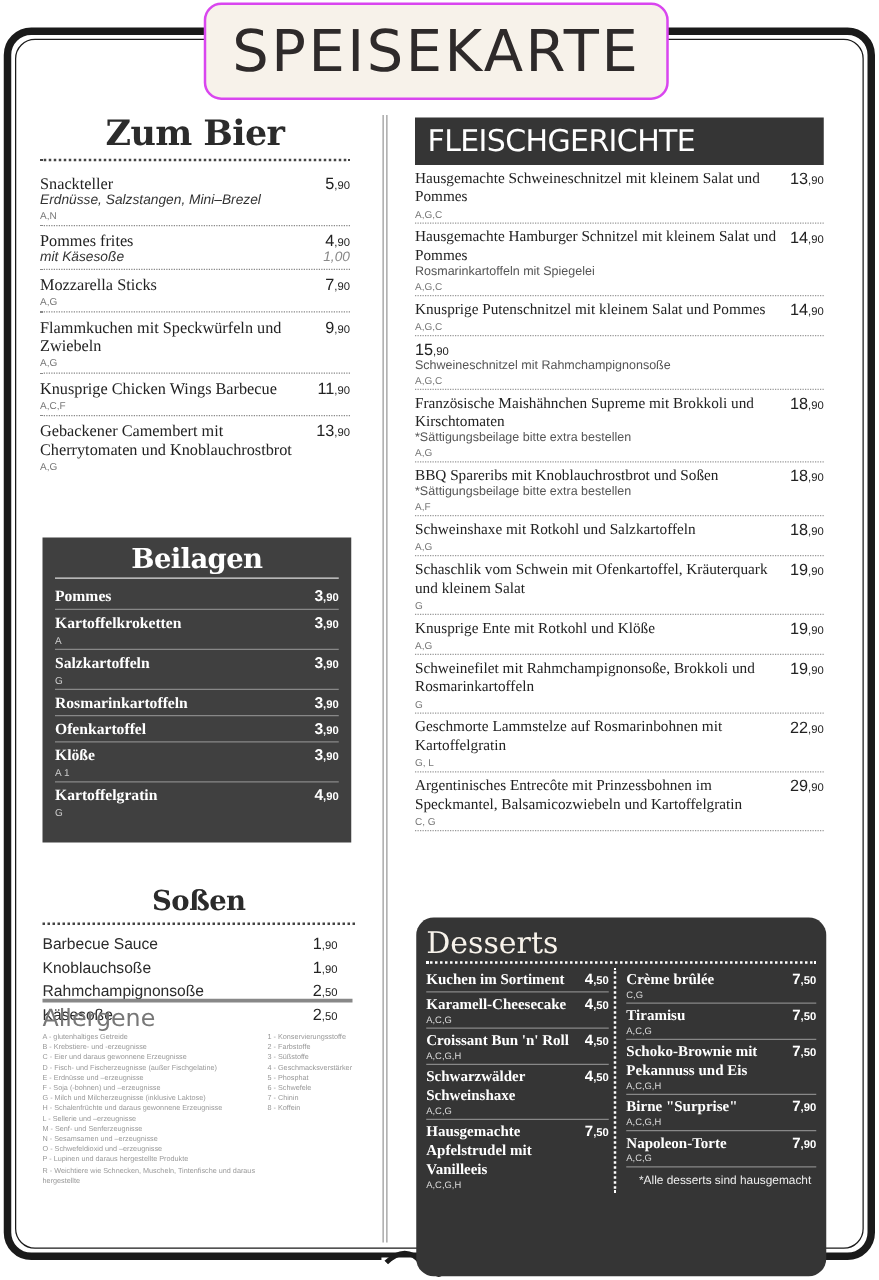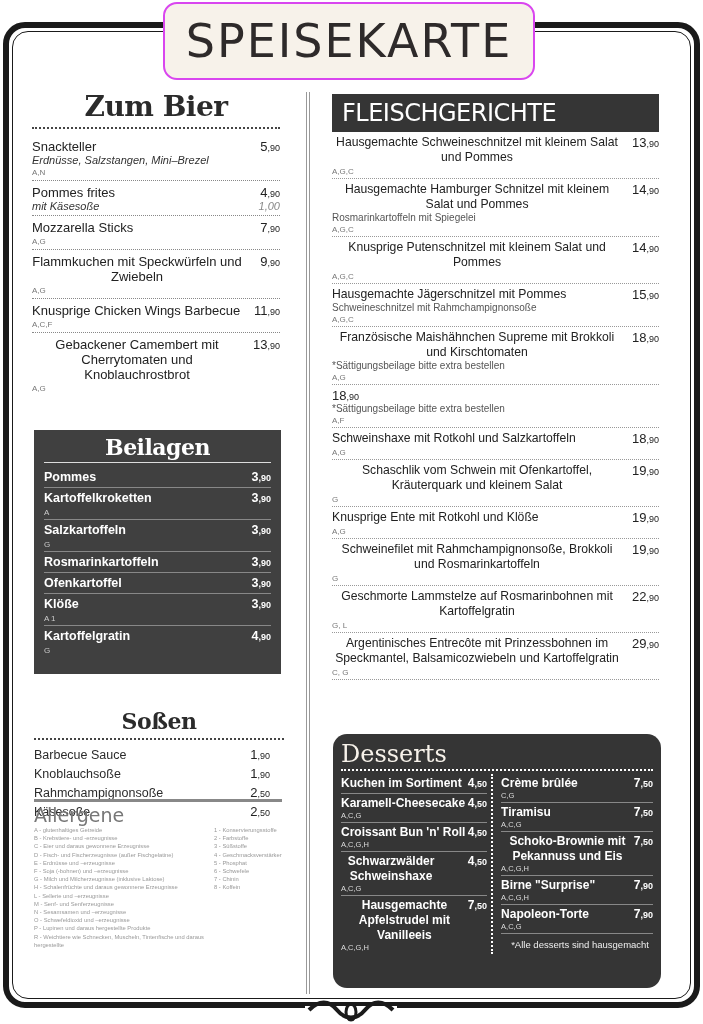--- a/index.html
+++ b/index.html
@@ -13,21 +13,21 @@
   .title-plaque span { font-family: "DejaVu Sans", sans-serif; font-size: 46px; letter-spacing: 2px; color: #2e2a2a; font-weight: normal; }
   .col-divider { position: absolute; left: 306px; top: 92px; width: 4px; height: 902px; border-left: 1px solid #999; border-right: 1px solid #999; }
   .bottom-ornament { position: absolute; left: 305px; top: 998px; width: 92px; height: 24px; }
 
   
   .left { position: absolute; left: 32px; top: 90px; width: 248px; }
   .sec-title-serif { font-family: "DejaVu Serif", serif; font-weight: bold; font-size: 28px; color: #2b2b2b; letter-spacing: -0.5px; text-align: center; }
   .dots { border-bottom: 2px dotted #444; margin: 4px 0 6px; }
   .item { border-bottom: 1px dotted #888; padding: 4px 0 3px; }
   .item-row { display: flex; justify-content: space-between; align-items: flex-start; }
-  .item-name { font-family: Liberation Sans, sans-serif; font-size: 13px; line-height: 15px; color: #222; max-width: 210px; font-stretch: condensed; text-align: center; }
+  .item-name { font-family: Liberation Serif, serif; font-size: 13px; line-height: 15px; color: #222; max-width: 210px; font-stretch: condensed; }
   .price { font-size: 13px; color: #222; white-space: nowrap; }
   .price small { font-size: 9px; }
   .desc-it { font-style: italic; font-size: 11px; color: #333; }
   .allergen { font-size: 8px; color: #777; margin-top: 2px; }
   .sub-price { font-style: italic; font-size: 11px; color: #888; }
 
   
   .beilagen { position: absolute; left: 34px; top: 430px; width: 247px; height: 244px; background: #404040; padding: 4px 10px 0; color: #fff; }
   .beilagen .sec-title-serif { color: #fff; font-size: 22px; }
   .beilagen .line { border-bottom: 1.5px solid #ddd; margin: 2px 0 4px; }
@@ -50,21 +50,21 @@
   .al-col.left-list { width: 172px; }
 
   
   .right { position: absolute; left: 332px; top: 94px; width: 327px; }
   .fleisch-title { background: #353535; color: #fff; height: 38px; padding-left: 10px; display: flex; align-items: center; font-family: "DejaVu Sans", sans-serif; font-size: 24px; letter-spacing: -0.5px; }
   .r-item { border-bottom: 1px dotted #999; padding: 3px 0 2px; }
   .r-item .item-name { max-width: 290px; font-size: 12.2px; line-height: 15px; }
   .r-item .desc { font-size: 10px; color: #555; }
 
   
-  .desserts { position: absolute; left: 333px; top: 734px; width: 328px; height: 254px; background: #353535; border-radius: 14px; padding: 6px 8px 0; color: #fff; }
+  .desserts { position: absolute; left: 333px; top: 734px; width: 328px; height: 287px; background: #353535; border-radius: 14px; padding: 6px 8px 0; color: #fff; }
   .desserts h2 { font-family: "DejaVu Serif", serif; font-size: 24px; color: #f7f2ea; font-weight: normal; }
   .desserts .dotline { border-bottom: 2px dotted #fff; margin: 1px 0 3px; }
   .d-cols { display: flex; }
   .d-col { width: 156px; }
   .d-col.l { padding-right: 4px; border-right: 2px dotted #fff; }
   .d-col.r { padding-left: 8px; width: 164px; }
   .d-item { border-bottom: 1px solid #888; padding: 2px 0 2px; }
   .d-item .item-name, .d-item .price { color: #fff; font-weight: bold; font-size: 12px; }
   .d-item .allergen { color: #ddd; font-size: 7.5px; margin-top: 0; }
   .d-note { font-size: 9.5px; color: #eee; margin-top: 5px; text-align: right; padding-right: 4px; }
@@ -269,38 +269,38 @@
   <div class="r-item">
       <div class="item-row">
         <span class="item-name">Knusprige Putenschnitzel  mit kleinem Salat und Pommes</span>
         <span class="price"><span>14</span><small>,<span>90</span></small></span>
       </div>
       <div class="allergen">A,G,C</div>
     </div>
 
   <div class="r-item">
       <div class="item-row">
-        <span class="item-name">Hausgemachte Jägerschnitzel mit Pommes</span>
         <span class="price"><span>15</span><small>,<span>90</span></small></span>
       </div>
       <div class="desc">Schweineschnitzel mit Rahmchampignonsoße</div>
       <div class="allergen">A,G,C</div>
     </div>
 
   <div class="r-item">
       <div class="item-row">
         <span class="item-name">Französische Maishähnchen Supreme mit Brokkoli und Kirschtomaten</span>
         <span class="price"><span>18</span><small>,<span>90</span></small></span>
       </div>
       <div class="desc">*Sättigungsbeilage bitte extra bestellen</div>
       <div class="allergen">A,G</div>
     </div>
 
   <div class="r-item">
       <div class="item-row">
+        <span class="item-name">BBQ Spareribs mit Knoblauchrostbrot und Soßen</span>
         <span class="price"><span>18</span><small>,<span>90</span></small></span>
       </div>
       <div class="desc">*Sättigungsbeilage bitte extra bestellen</div>
       <div class="allergen">A,F</div>
     </div>
 
   <div class="r-item">
       <div class="item-row">
         <span class="item-name">Schweinshaxe mit Rotkohl und Salzkartoffeln</span>
         <span class="price"><span>18</span><small>,<span>90</span></small></span>

